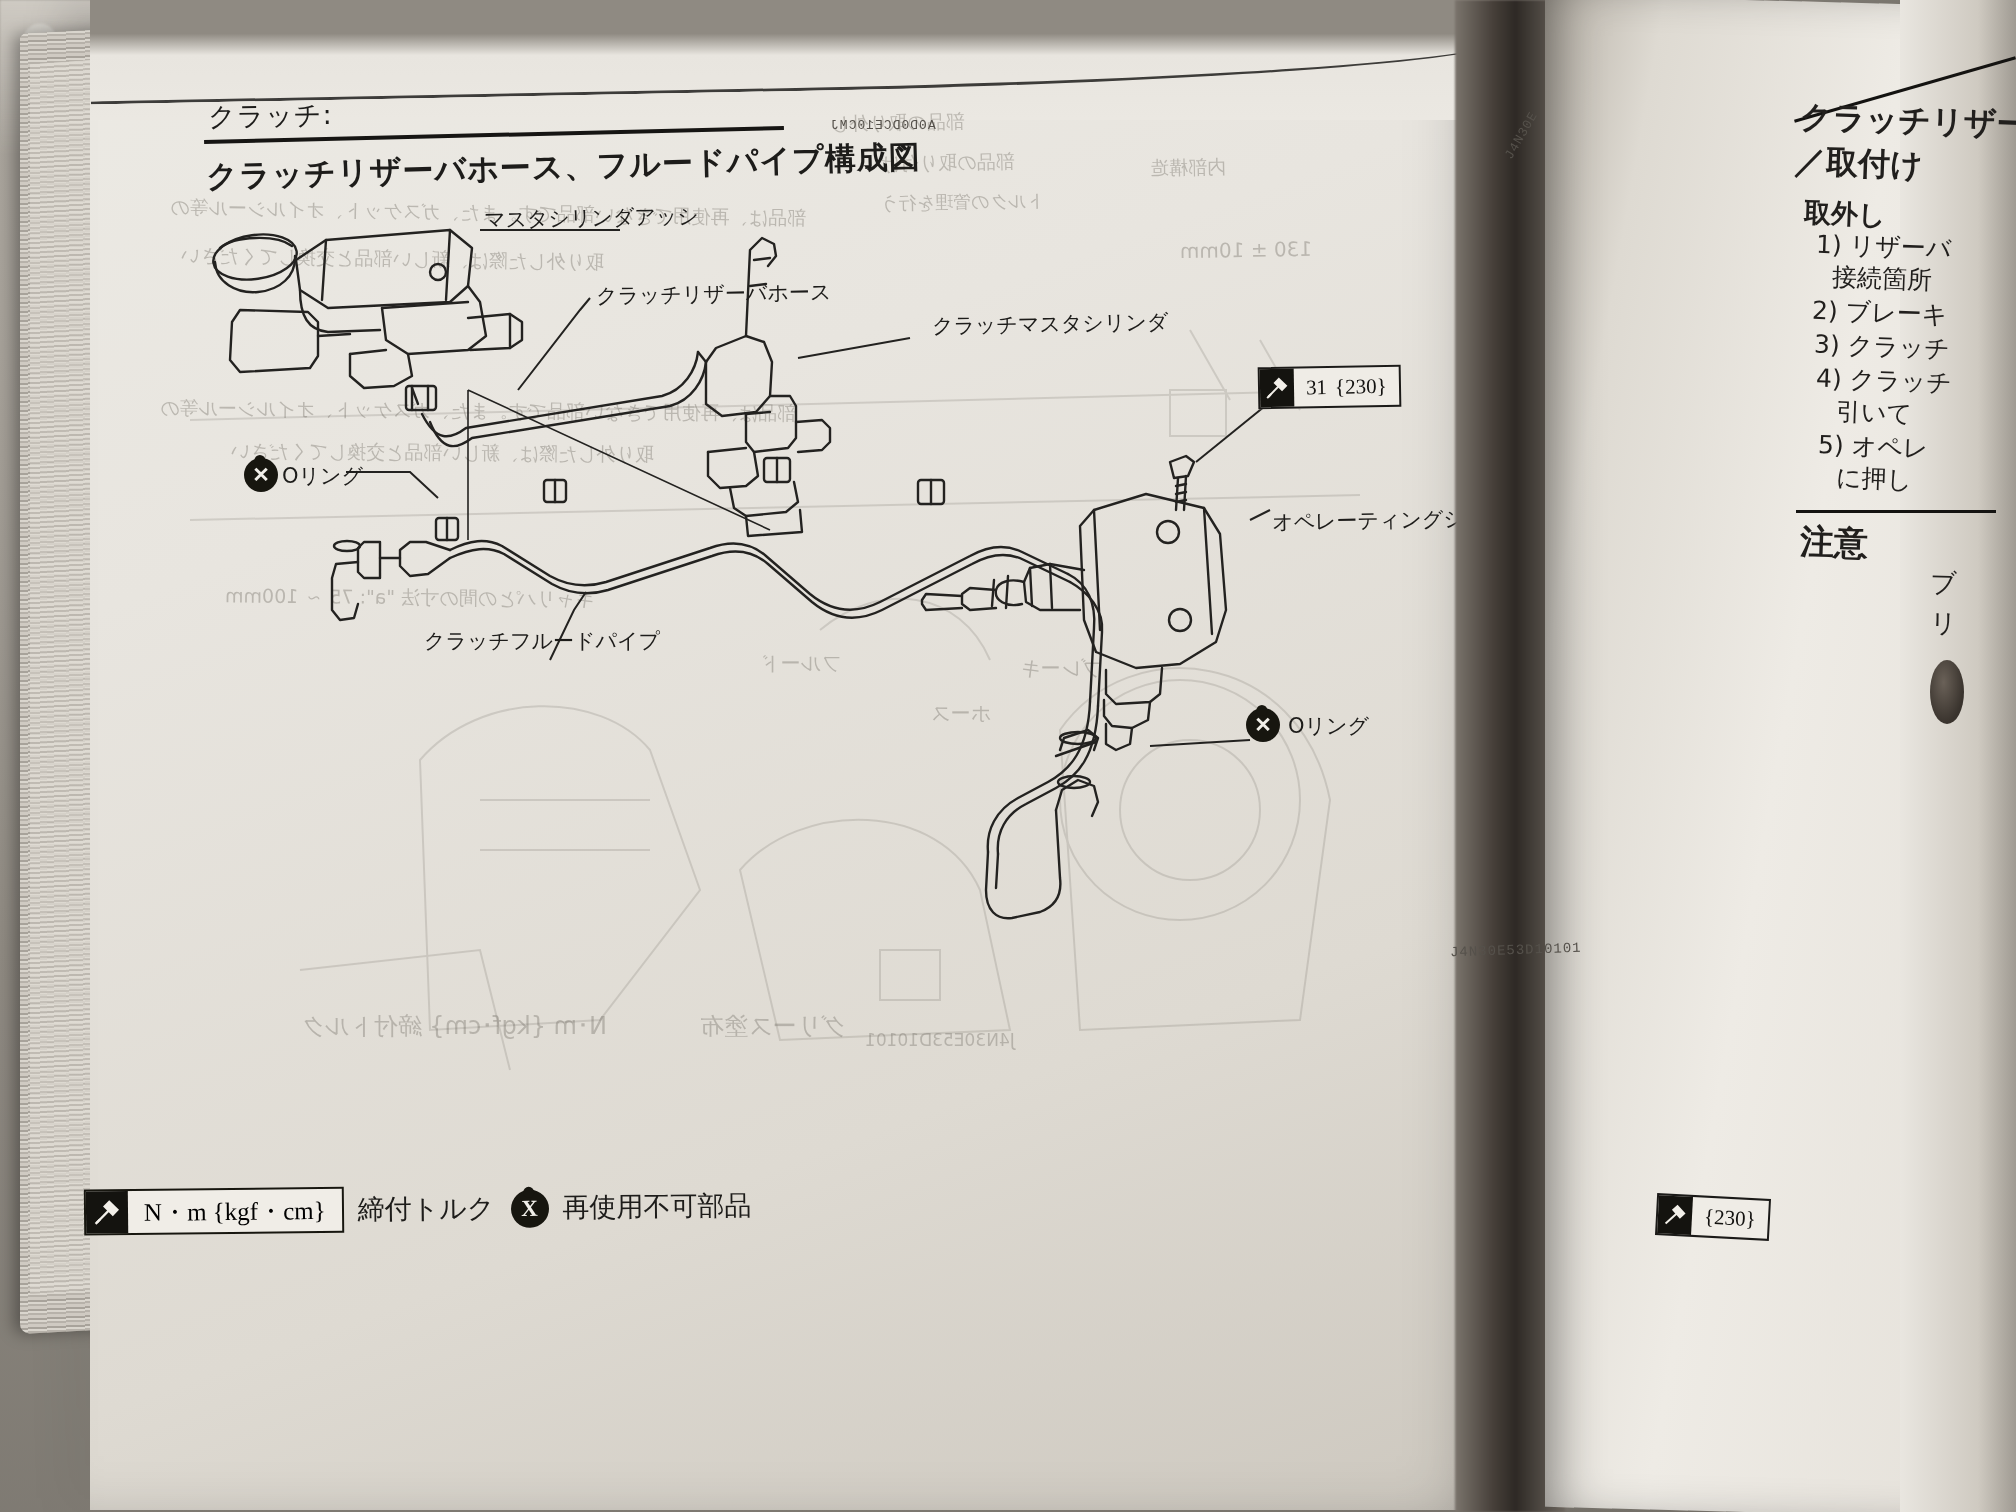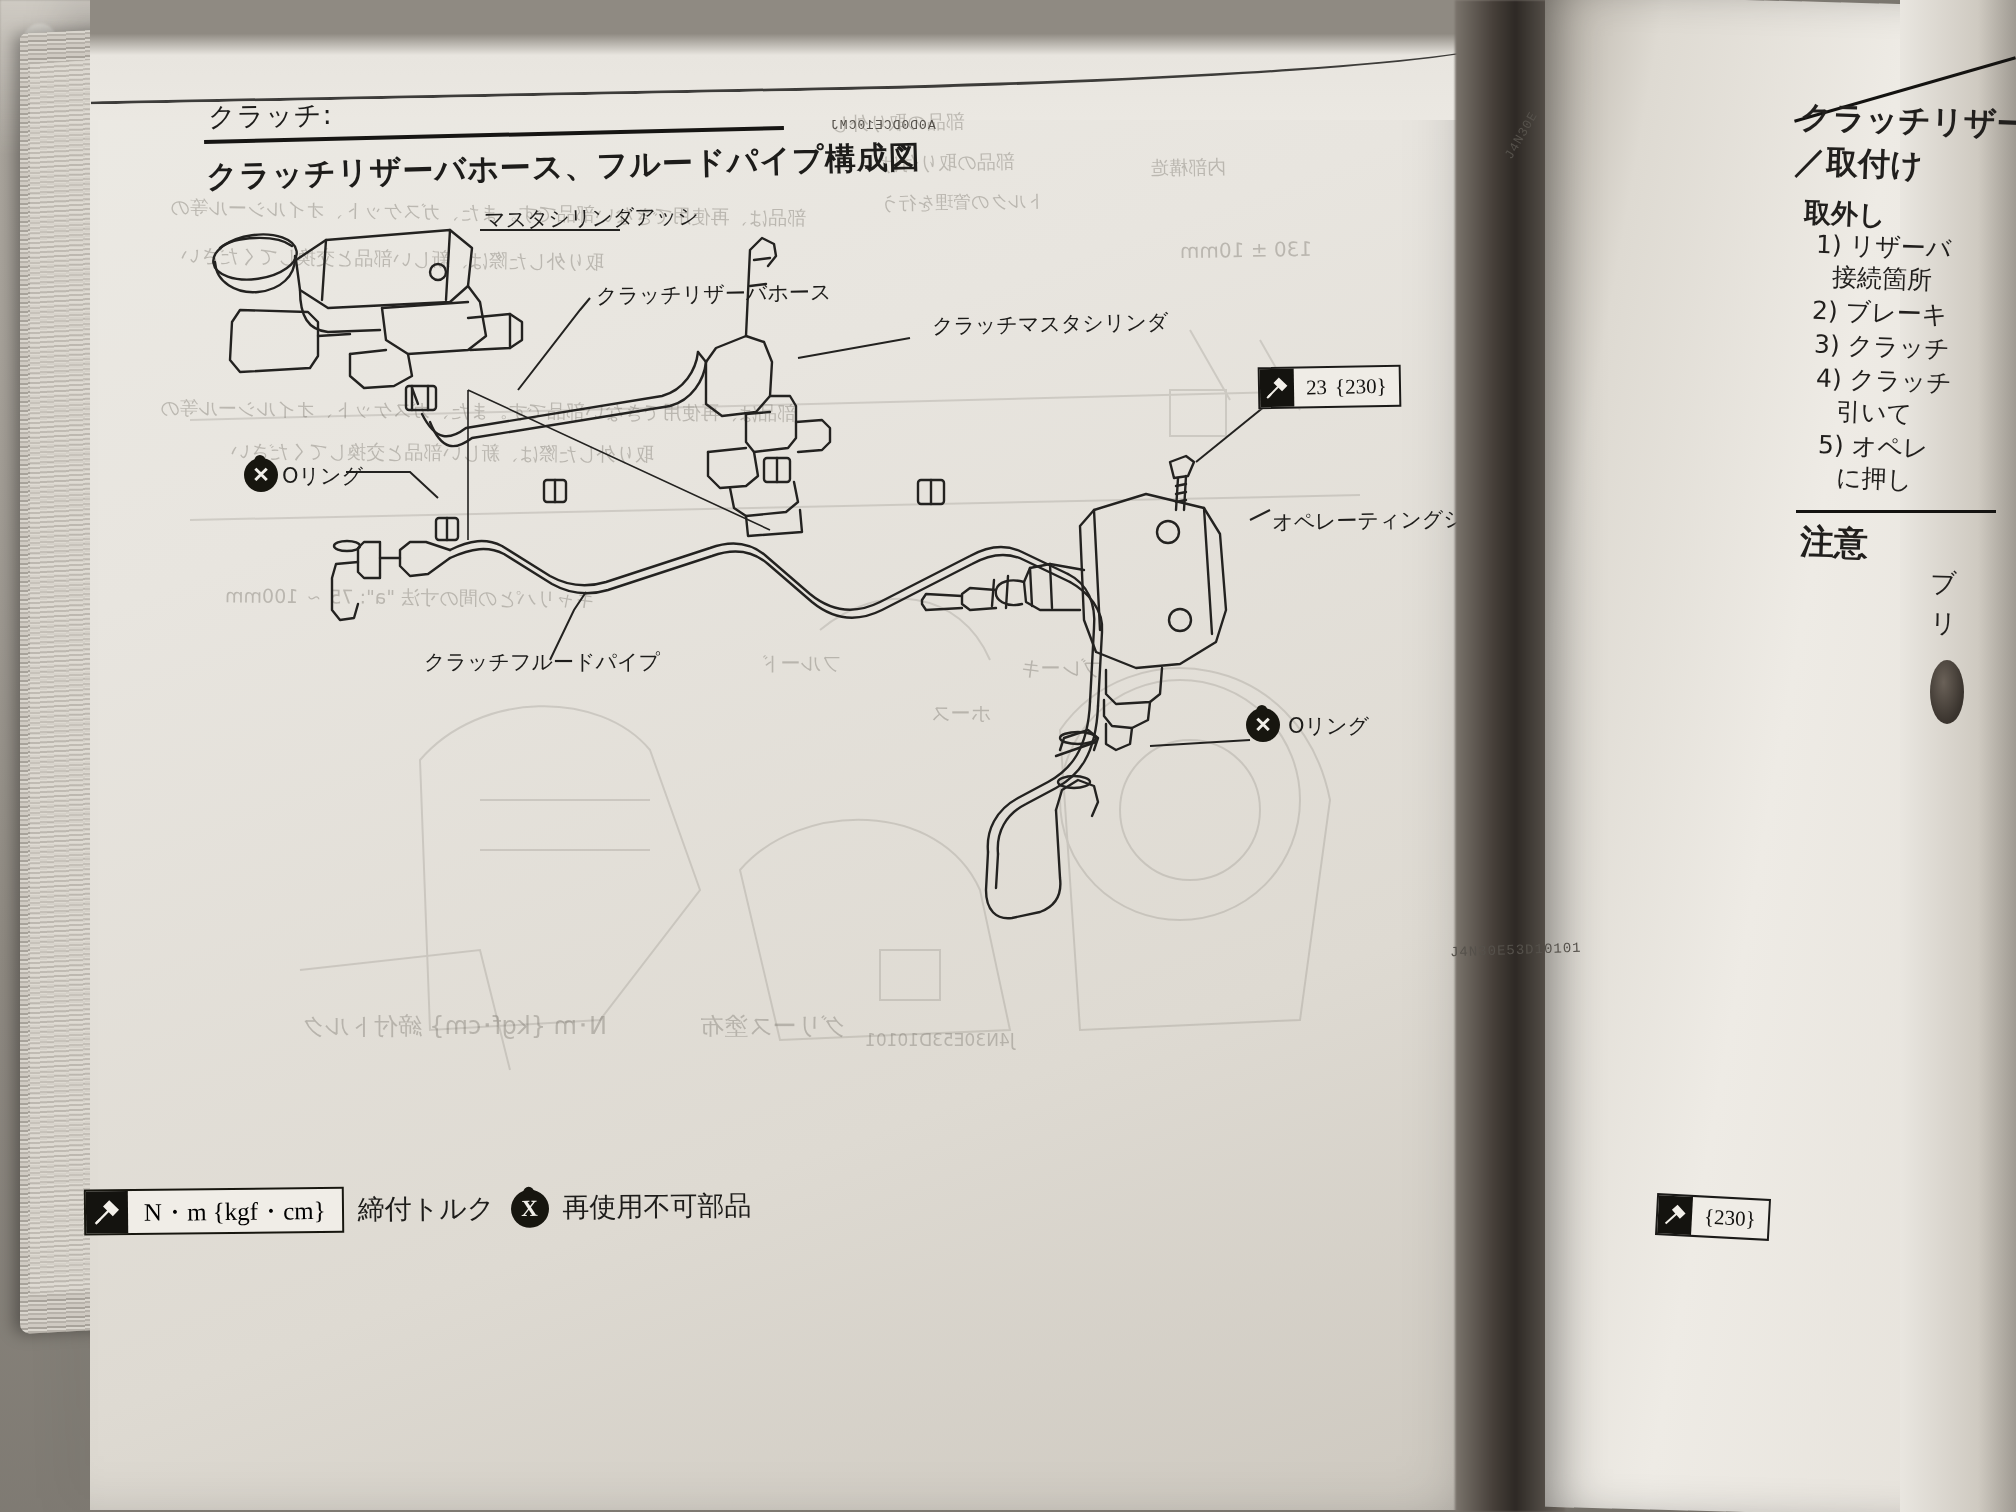--- a/index.html
+++ b/index.html
@@ -349,39 +349,39 @@
 
   <div class="lbl jp" style="left:484px;top:204px;transform:rotate(-1deg);">マスタシリンダアッシ</div>
 
   <div class="lbl jp" style="left:596px;top:280px;transform:rotate(-1deg);">クラッチリザーバホース</div>
 
   <div class="lbl jp" style="left:932px;top:310px;transform:rotate(-1deg);">クラッチマスタシリンダ</div>
 
   <div class="xmark" style="left:244px;top:458px;">✕</div>
   <div class="lbl jp" style="left:282px;top:462px;">Oリング</div>
 
-  <div class="lbl jp" style="left:424px;top:648px;">クラッチフルードパイプ</div>
+  <div class="lbl jp" style="left:424px;top:627px;">クラッチフルードパイプ</div>
 
   <div class="lbl jp" style="left:1272px;top:506px;transform:rotate(-1deg);">オペレーティングシリンダ</div>
 
   <div class="xmark" style="left:1246px;top:708px;">✕</div>
   <div class="lbl jp" style="left:1288px;top:712px;">Oリング</div>
 
   <div class="tag" style="left:1258px;top:366px;transform:rotate(-1deg);">
     <div class="bolt">
       <svg width="26" height="26" viewBox="0 0 26 26">
         <g stroke="#f2efe9" stroke-width="2" fill="none">
           <path d="M4 22 L17 9"></path>
             <path d="M15 4 L22 11 L18 15 L11 8 Z" fill="#f2efe9"></path>
           <path d="M3 23 L7 19"></path>
         </g>
       </svg>
     </div>
     <div class="val">
-      <span>23</span>
+      <span>31</span>
       <span style="width:8px"></span>
       <span>{230}</span>
     </div>
   </div>
 
   <div class="legend">
     <div class="tagbox">
       <div class="bolt">
         <svg width="30" height="30" viewBox="0 0 26 26">
           <g stroke="#f2efe9" stroke-width="2" fill="none">

